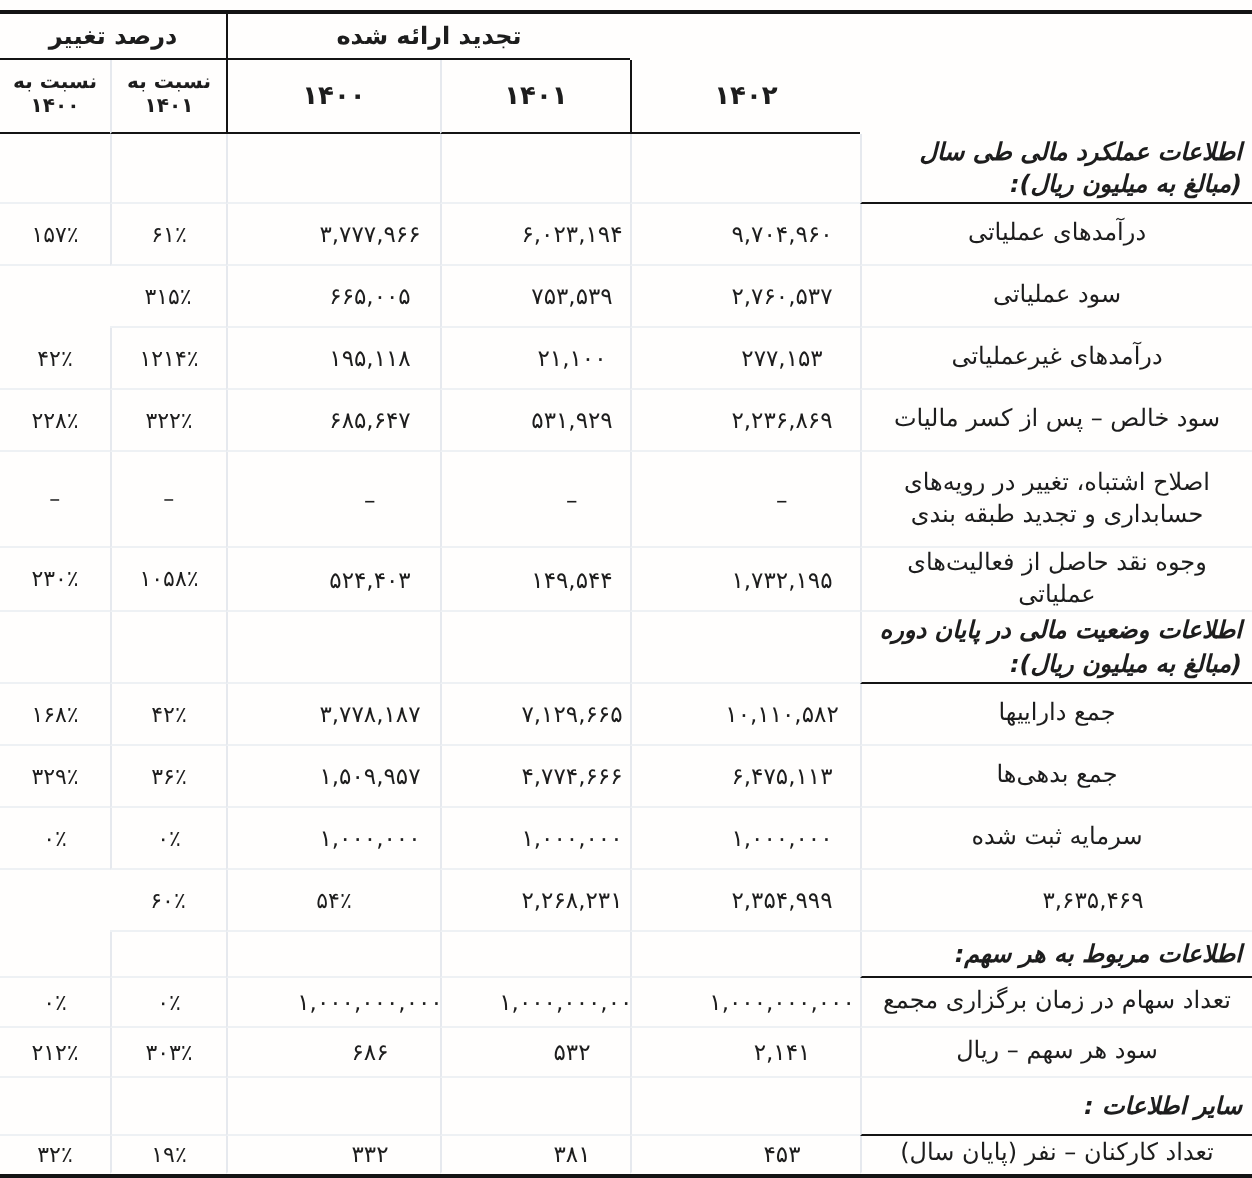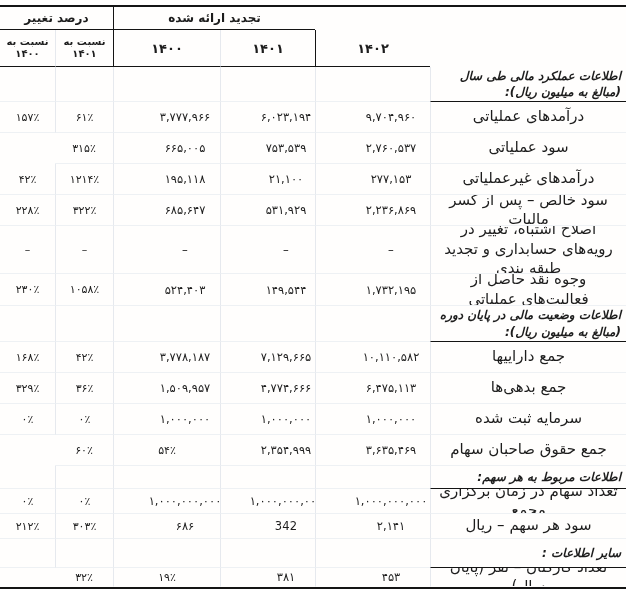--- a/index.html
+++ b/index.html
@@ -41,21 +41,21 @@
   
   .sec-label {
     justify-content: flex-start;
     padding-inline-start: 5px; padding-inline-end: 2px;
     font-weight: bold; font-size: 12px;
     text-align: right; line-height: 1.35;
     border-bottom: 1.8px solid #141414;
     font-style: italic;
   }
   
-  .label-cell { font-size: 15px; line-height: 1.3; padding: 0 4px; }
+  .label-cell { font-size: 12px; line-height: 1.3; padding: 0 4px; }
   .h35 { height: 35px; } .h36 { height: 36px; } .h31 { height: 31px; }
   .h48 { height: 48px; } .h32 { height: 32px; } .h23 { height: 23px; }
   .h25 { height: 25px; } .h29 { height: 29px; } .h19 { height: 19px; }
   .h19 .td { border-bottom-color: transparent; }
   .rule-bottom { border-top: 2.5px solid #141414; width: 626px; }
   .num { font-size: 11.5px; padding-left: 36px; }
   .pct { font-size: 11px; }
 </style>
 </head>
 <body>
@@ -180,23 +180,23 @@
   <div class="tr h31">
     <div class="td label-cell">سرمایه ثبت شده</div>
     <div class="td num">۱,۰۰۰,۰۰۰</div>
     <div class="td num">۱,۰۰۰,۰۰۰</div>
     <div class="td num">۱,۰۰۰,۰۰۰</div>
     <div class="td pct">۰٪</div>
     <div class="td pct">۰٪</div>
   </div>
 
   <div class="tr h31">
-    <div class="td label-cell">جمع حقوق صاحبان سهام</div>
     <div class="td num">۳,۶۳۵,۴۶۹</div>
     <div class="td num">۲,۳۵۴,۹۹۹</div>
+    <div class="td num">۲,۲۶۸,۲۳۱</div>
     <div class="td pct">۵۴٪</div>
     <div class="td pct">۶۰٪</div>
   </div>
 
   <div class="tr h23">
     <div class="td sec-label">اطلاعات مربوط به هر سهم:</div>
     <div class="td"></div>
       <div class="td"></div>
     <div class="td"></div>
       <div class="td"></div>
@@ -208,38 +208,39 @@
     <div class="td num">۱,۰۰۰,۰۰۰,۰۰۰</div>
     <div class="td num">۱,۰۰۰,۰۰۰,۰۰۰</div>
     <div class="td num">۱,۰۰۰,۰۰۰,۰۰۰</div>
     <div class="td pct">۰٪</div>
     <div class="td pct">۰٪</div>
   </div>
 
   <div class="tr h25">
     <div class="td label-cell">سود هر سهم – ریال</div>
     <div class="td num">۲,۱۴۱</div>
-    <div class="td num">342</div>
+    <div class="td num">۵۳۲</div>
     <div class="td num">۶۸۶</div>
     <div class="td pct">۳۰۳٪</div>
     <div class="td pct">۲۱۲٪</div>
   </div>
 
   <div class="tr h29">
     <div class="td sec-label">سایر اطلاعات :</div>
     <div class="td"></div>
       <div class="td"></div>
     <div class="td"></div>
       <div class="td"></div>
     <div class="td"></div>
   </div>
 
   <div class="tr h19">
     <div class="td label-cell">تعداد کارکنان – نفر (پایان سال)</div>
     <div class="td num">۴۵۳</div>
     <div class="td num">۳۸۱</div>
+    <div class="td num">۳۳۲</div>
     <div class="td pct">۱۹٪</div>
     <div class="td pct">۳۲٪</div>
   </div>
 
   <div class="rule-bottom"></div>
 
 </div>
 
 </body></html>

